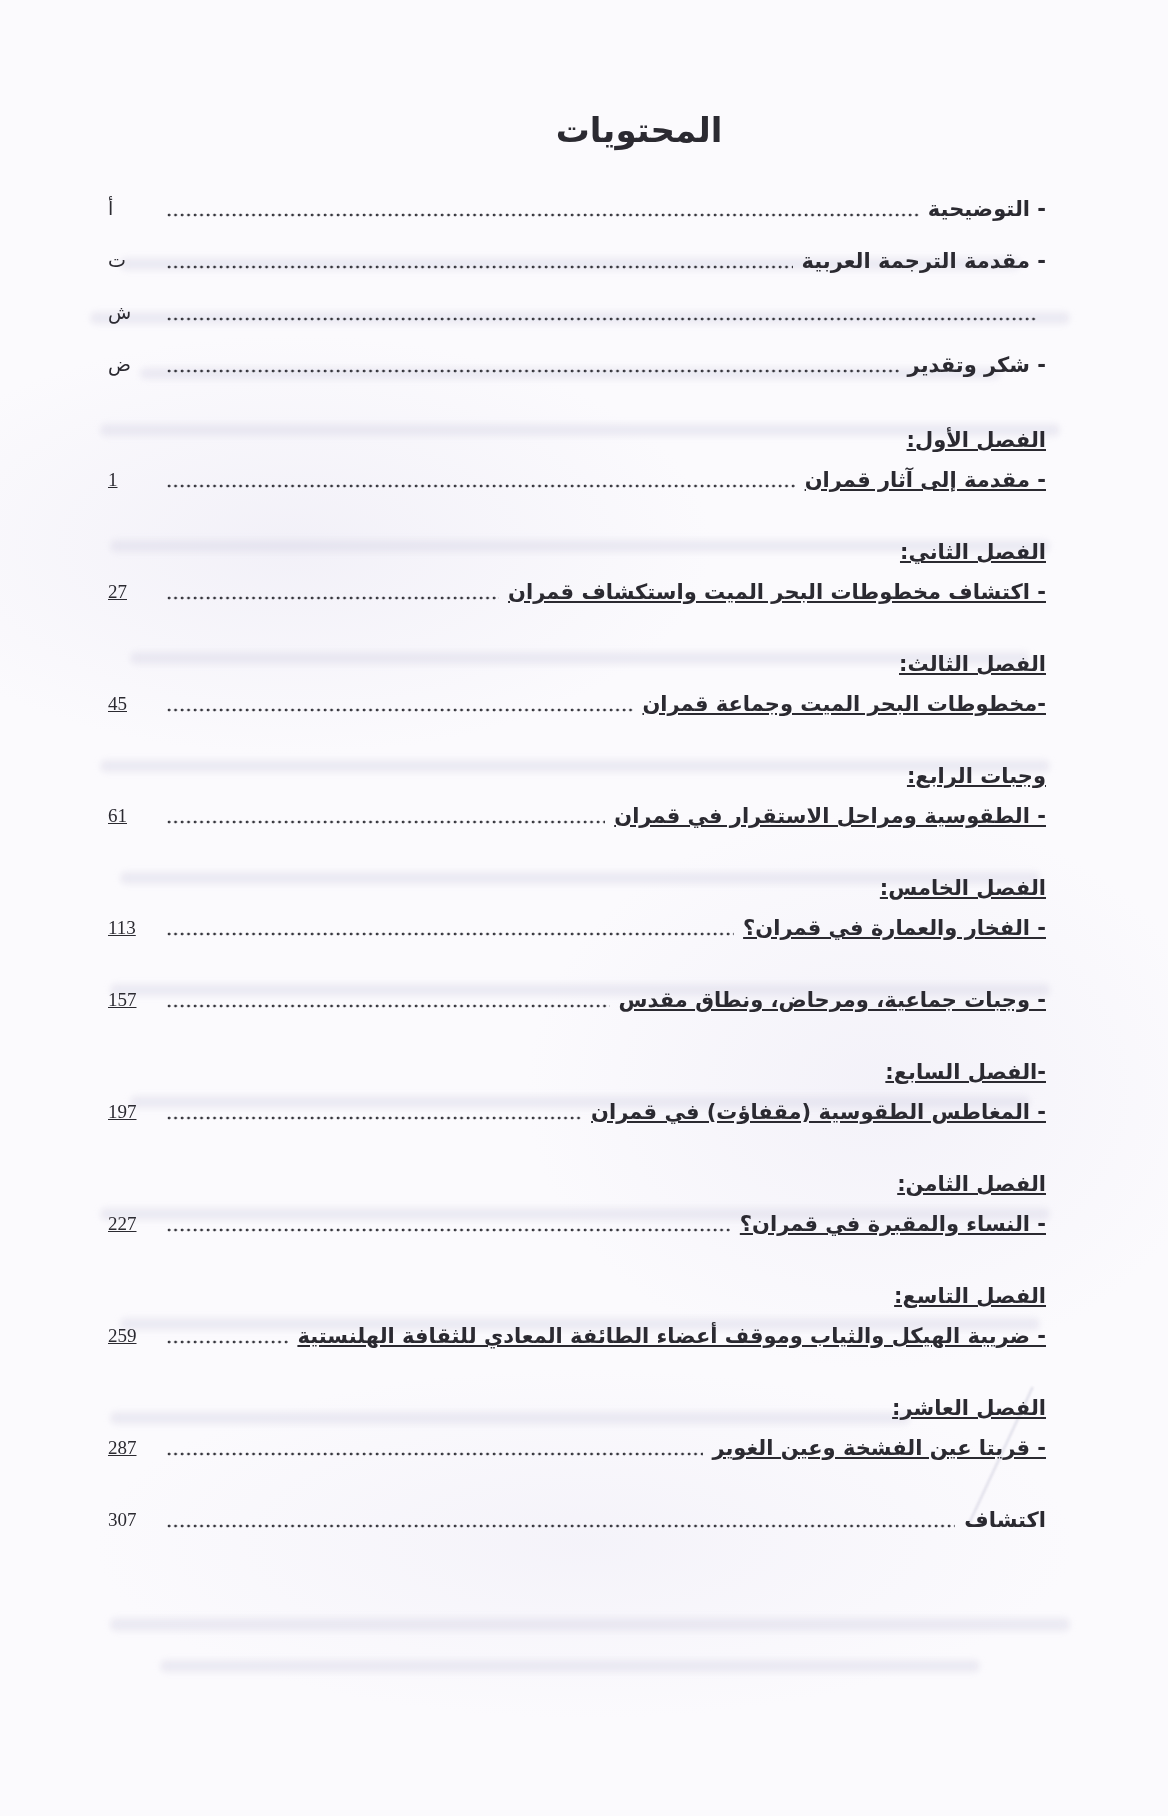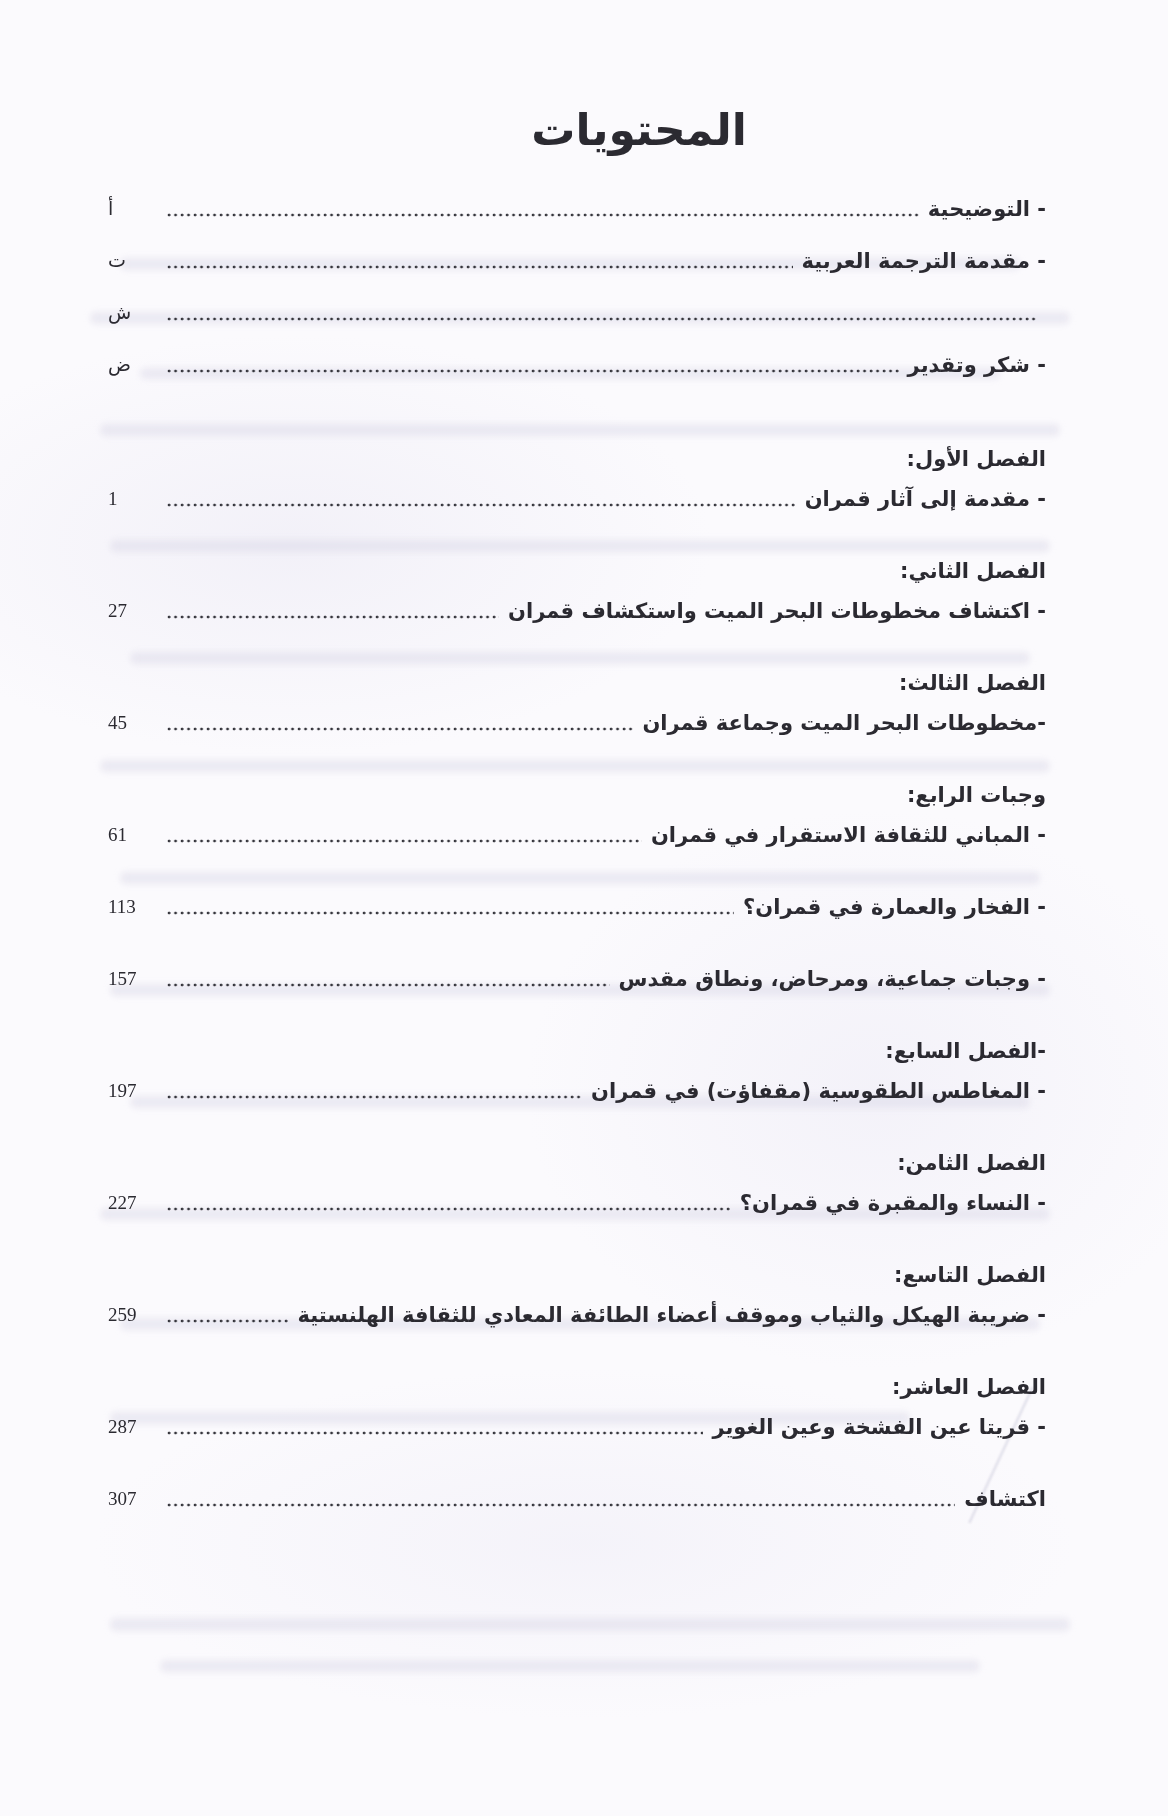--- a/index.html
+++ b/index.html
@@ -37,21 +37,21 @@
     left: 108px;
     right: 122px;
     top: 108px;
     direction: rtl;
   }
   .title {
     position: relative;
     left: 62px;
     margin: 0 0 42px 0;
     text-align: center;
-    font-size: 44px;
+    font-size: 34px;
     line-height: 44px;
     font-weight: 700;
     letter-spacing: 0.5px;
   }
   .front-section { margin-top: 14px; }
   .toc-row {
     display: flex;
     direction: rtl;
     align-items: flex-end;
     line-height: 30px;
@@ -71,21 +71,21 @@
     background-repeat: repeat-x;
   }
   .pagenum {
     min-width: 50px;
     text-align: left;
     font-size: 19px;
     font-weight: 400;
     font-family: "Liberation Serif", "DejaVu Sans", serif;
     white-space: nowrap;
   }
-  .chapters-section { margin-top: 64px; }
+  .chapters-section { margin-top: 45px; text-decoration: underline; }
   .chapter-block { margin-bottom: 42px; }
   .ch-header {
     font-size: 21px;
     font-weight: 700;
     line-height: 30px;
     margin-bottom: 10px;
   }
   .back-row { margin-top: 2px; }
 </style>
 </head>
@@ -165,27 +165,28 @@
     <div class="toc-row">
       <span class="label">-مخطوطات البحر الميت وجماعة قمران</span>
       <span class="leader"></span>
       <span class="pagenum">45</span>
     </div>
   </div>
 
   <div class="chapter-block">
     <div class="ch-header">وجبات الرابع:</div>
     <div class="toc-row">
-      <span class="label">- المباني للثقافة الاستقرار في قمران</span>
+      <span class="label">- الطقوسية ومراحل الاستقرار في قمران</span>
       <span class="leader"></span>
       <span class="pagenum">61</span>
     </div>
   </div>
 
   <div class="chapter-block">
+    <div class="ch-header">الفصل الخامس:</div>
     <div class="toc-row">
       <span class="label">- الفخار والعمارة في قمران؟</span>
       <span class="leader"></span>
       <span class="pagenum">113</span>
     </div>
   </div>
 
   <div class="chapter-block">
     <div class="toc-row">
       <span class="label">- وجبات جماعية، ومرحاض، ونطاق مقدس</span>

